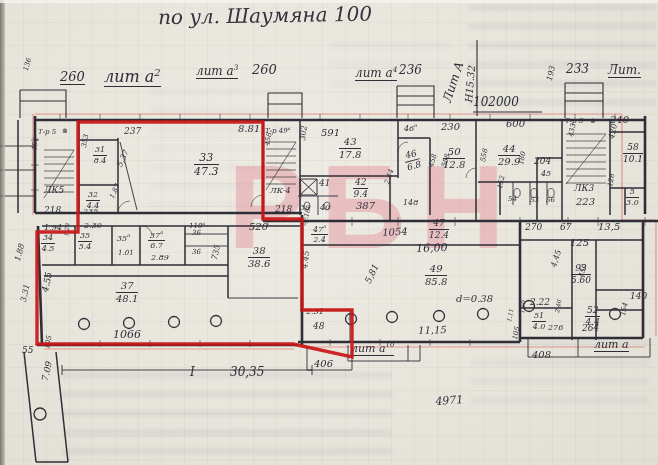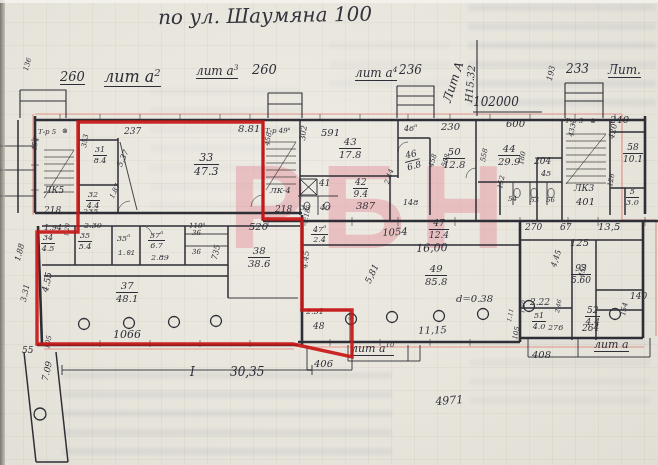--- a/index.html
+++ b/index.html
@@ -140,40 +140,40 @@
       <span class="lbl" style="left: 403px; top: 199px; font-size: 8px;">148</span>
       <span class="lbl" style="left: 506px; top: 119px; font-size: 10px;">600</span>
       <span class="lbl" style="left: 480px; top: 161px; font-size: 7px; transform: rotate(-78deg);">558</span>
       <span class="lbl" style="left: 534px; top: 157px; font-size: 9px;">204</span>
       <span class="lbl" style="left: 541px; top: 170px; font-size: 8px;">45</span>
       <span class="lbl" style="left: 518px; top: 164px; font-size: 7px; transform: rotate(-78deg);">180</span>
       <span class="lbl" style="left: 565px; top: 118px; font-size: 7px;">Т-р 3</span>
       <span class="lbl" style="left: 590px; top: 118px; font-size: 7px;">⊗</span>
       <span class="lbl" style="left: 568px; top: 136px; font-size: 7px; transform: rotate(-78deg);">433</span>
       <span class="lbl" style="left: 574px; top: 184px; font-size: 9px;">ЛК3</span>
-      <span class="lbl" style="left: 576px; top: 197px; font-size: 10px;">401</span>
+      <span class="lbl" style="left: 576px; top: 197px; font-size: 10px;">223</span>
       <span class="lbl" style="left: 608px; top: 138px; font-size: 8px; transform: rotate(-78deg);">420</span>
       <span class="lbl" style="left: 607px; top: 186px; font-size: 7px; transform: rotate(-78deg);">126</span>
       <span class="lbl" style="left: 508px; top: 196px; font-size: 7px;">54</span>
       <span class="lbl" style="left: 530px; top: 197px; font-size: 7px;">53</span>
       <span class="lbl" style="left: 546px; top: 197px; font-size: 7px;">56</span>
       <span class="lbl" style="left: 497px; top: 188px; font-size: 7px; transform: rotate(-78deg);">152</span>
       <span class="lbl" style="left: 249px; top: 222px; font-size: 10px;">520</span>
       <span class="lbl" style="left: 302px; top: 223px; font-size: 7px; transform: rotate(-78deg);">1.18</span>
       <span class="lbl" style="left: 382px; top: 228px; font-size: 10px; transform: rotate(-3deg);">1054</span>
       <span class="lbl" style="left: 416px; top: 243px; font-size: 11px; transform: rotate(-2deg);">16,00</span>
       <span class="lbl" style="left: 525px; top: 223px; font-size: 9px;">270</span>
       <span class="lbl" style="left: 560px; top: 223px; font-size: 9px; text-align: center;">67</span>
       <span class="lbl" style="left: 598px; top: 222px; font-size: 10px;">13,5</span>
       <span class="lbl" style="left: 570px; top: 238px; font-size: 10px;">125</span>
       <span class="lbl" style="left: 44px; top: 224px; font-size: 8px;">1.94</span>
       <span class="lbl" style="left: 84px; top: 222px; font-size: 8px;">2.30</span>
       <span class="lbl" style="left: 63px; top: 236px; font-size: 6px; transform: rotate(-83deg);">1.20</span>
       <span class="lbl" style="left: 117px; top: 233px; font-size: 8px;">35<sup>а</sup></span>
-      <span class="lbl" style="left: 118px; top: 250px; font-size: 7px; font-family: Liberation Mono, monospace;">1.01</span>
+      <span class="lbl" style="left: 118px; top: 250px; font-size: 7px;">1.01</span>
       <span class="lbl" style="left: 151px; top: 254px; font-size: 8px;">2.89</span>
       <span class="lbl" style="left: 189px; top: 222px; font-size: 7px;">110<sup>а</sup></span>
       <span class="lbl" style="left: 192px; top: 230px; font-size: 7px;">36</span>
       <span class="lbl" style="left: 192px; top: 249px; font-size: 7px;">36</span>
       <span class="lbl" style="left: 211px; top: 259px; font-size: 8px; transform: rotate(-78deg);">735</span>
       <span class="lbl" style="left: 41px; top: 291px; font-size: 9px; transform: rotate(-78deg);">4.55</span>
       <span class="lbl" style="left: 113px; top: 329px; font-size: 11px;">1066</span>
       <span class="lbl" style="left: 14px; top: 260px; font-size: 8px; transform: rotate(-75deg);">1.88</span>
       <span class="lbl" style="left: 20px; top: 301px; font-size: 8px; transform: rotate(-78deg);">3.31</span>
       <span class="lbl" style="left: 22px; top: 346px; font-size: 9px;">55</span>

